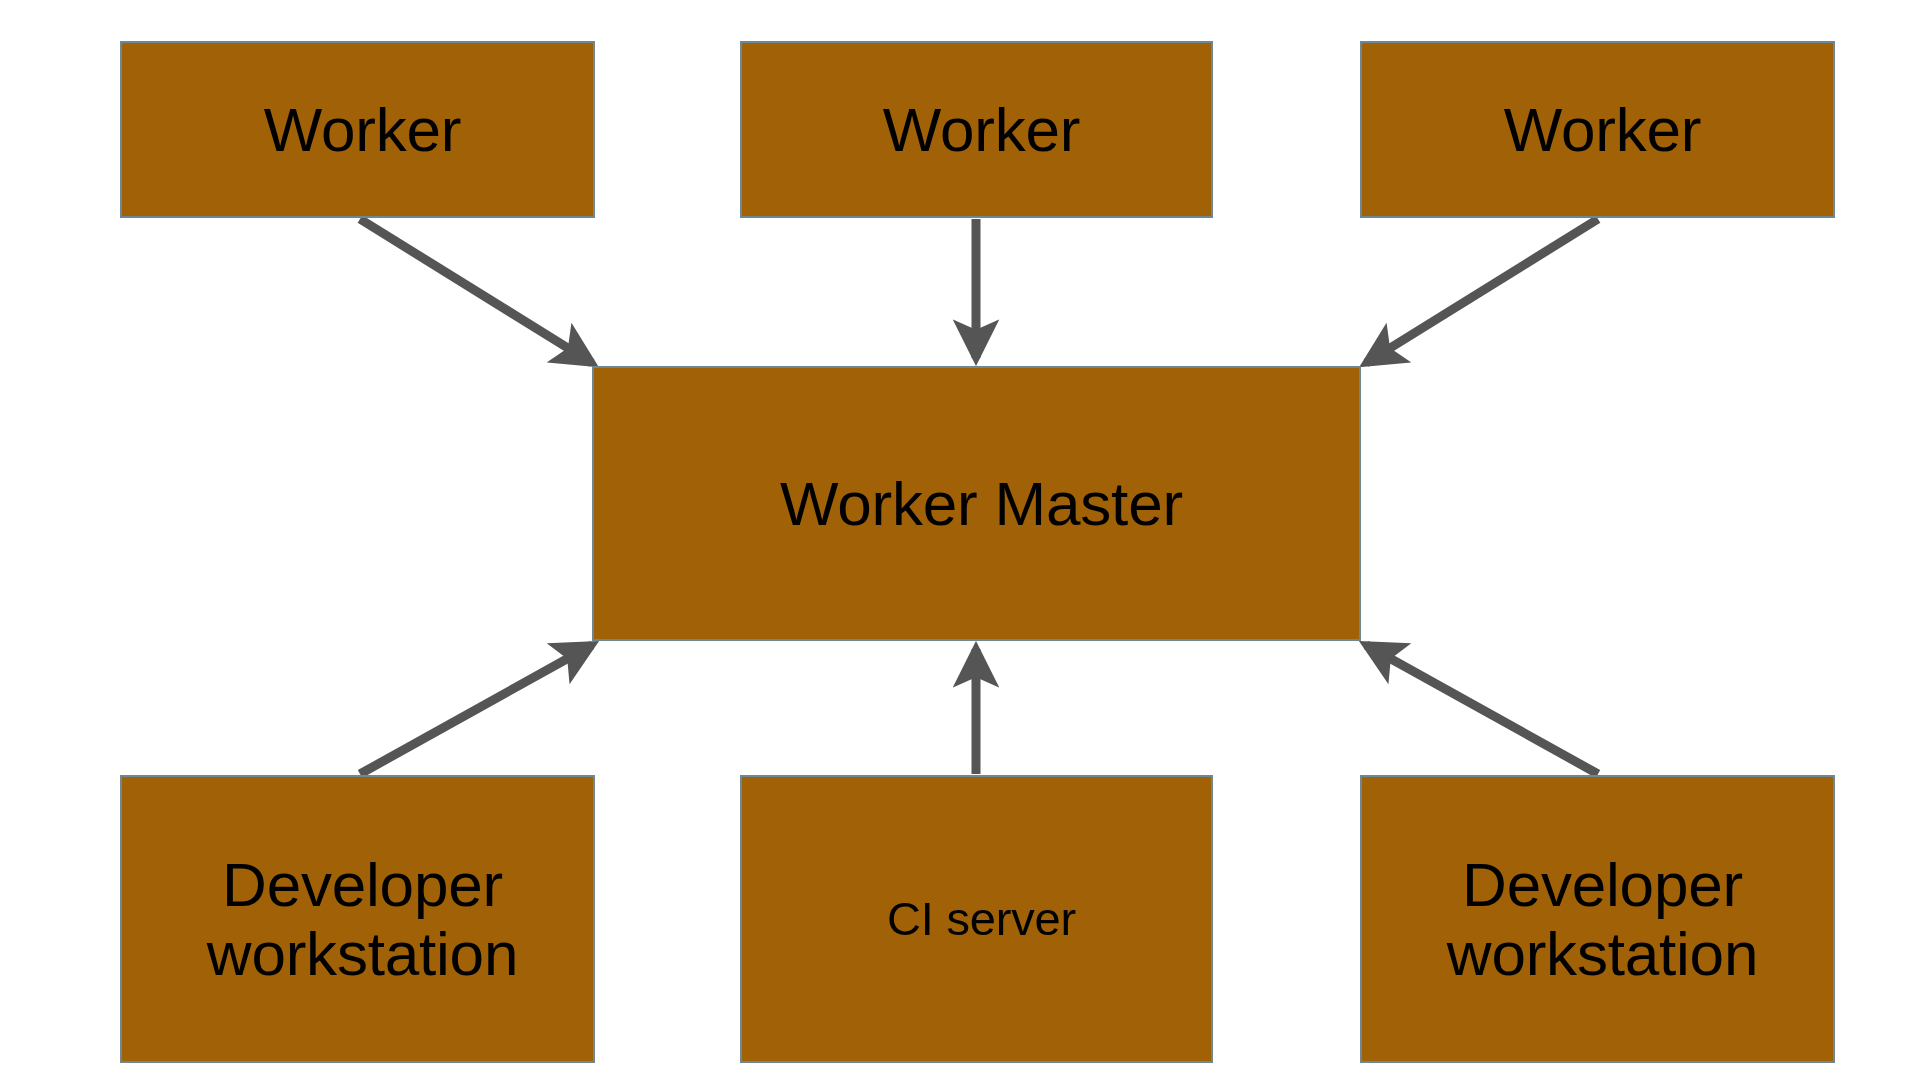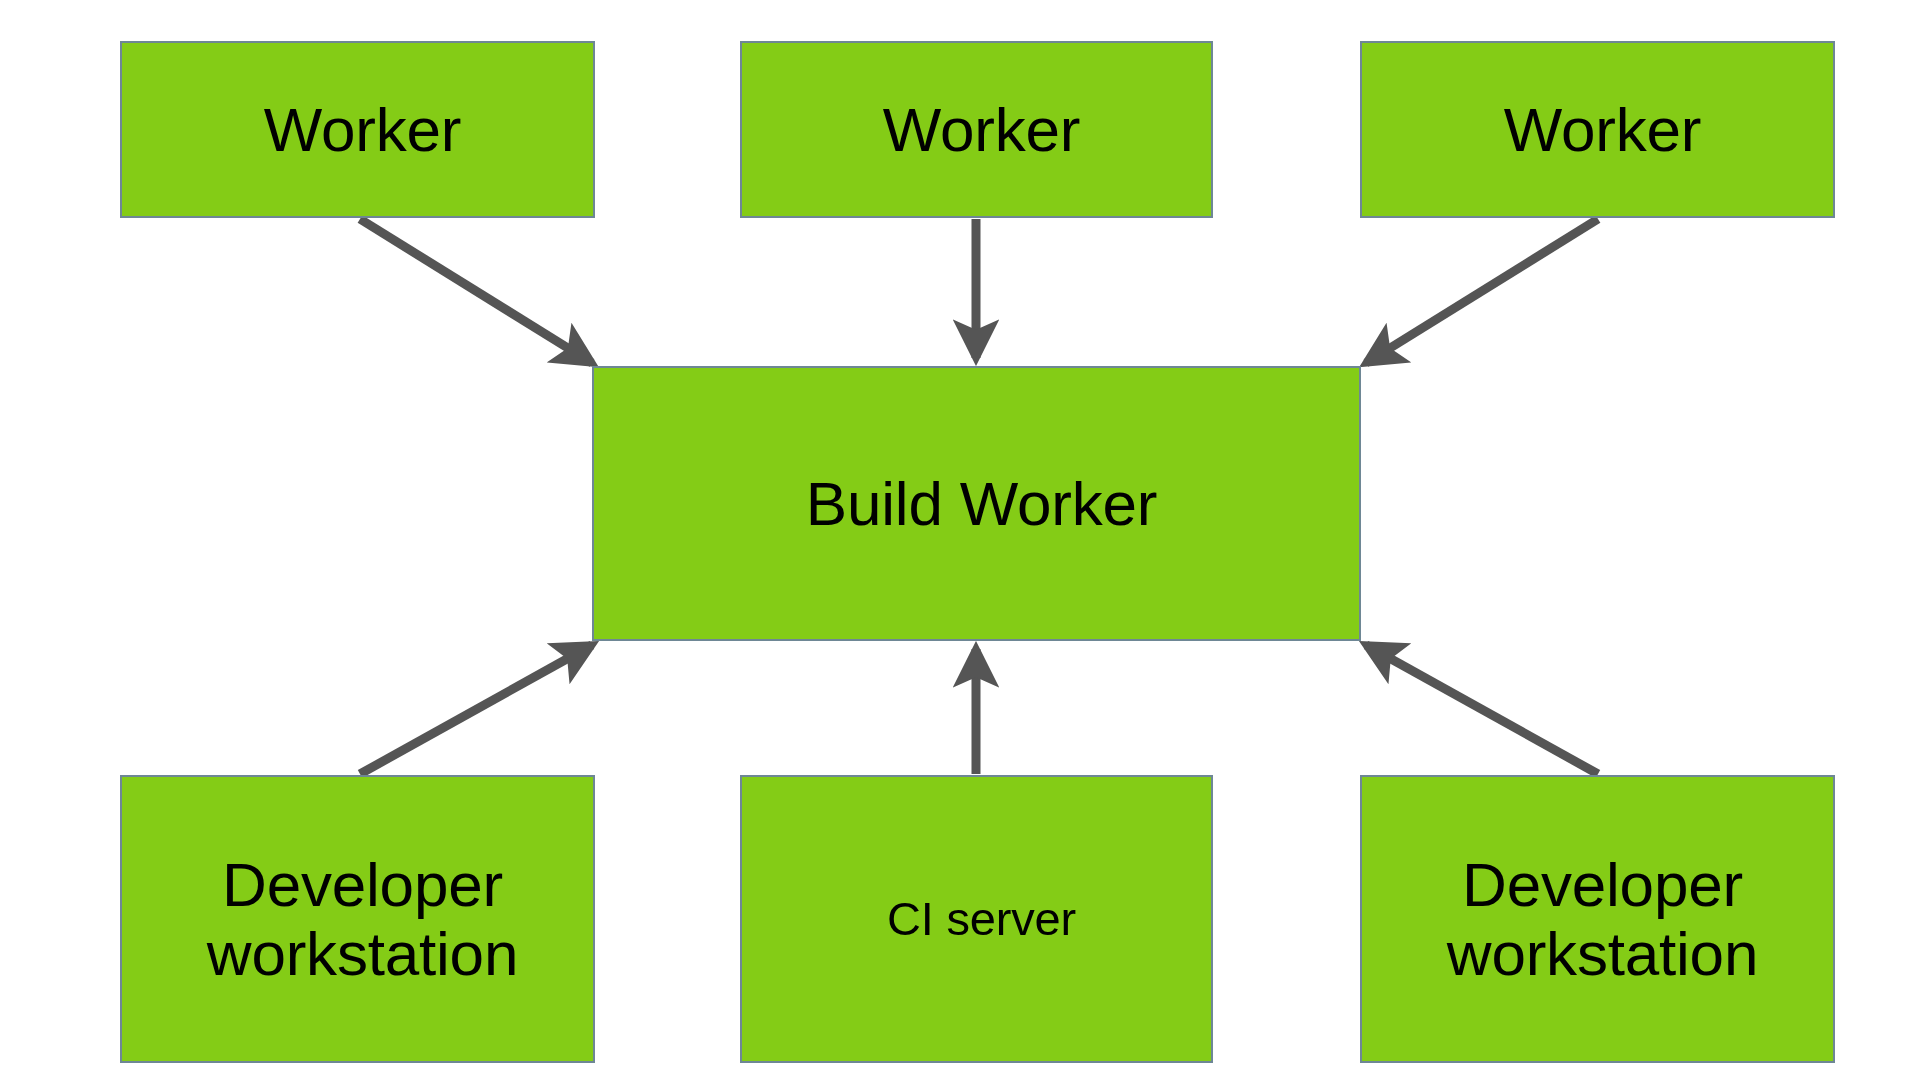--- a/index.html
+++ b/index.html
@@ -22,21 +22,21 @@
     position: absolute;
     left: 0;
     top: 0;
     width: 1910px;
     height: 1090px;
     pointer-events: none;
   }
   .node {
     position: absolute;
     box-sizing: border-box;
-    background: #84cc16;
+    background: #a16207;
     border: 2px solid #6e8795;
     display: flex;
     align-items: center;
     justify-content: center;
     text-align: center;
     padding-left: 10px;
   }
   .node-label {
     color: #000000;
     font-family: "Liberation Sans", sans-serif;
@@ -105,21 +105,21 @@
 
   <div class="node" id="node-worker-2">
     <span class="node-label">Worker</span>
   </div>
 
   <div class="node" id="node-worker-3">
     <span class="node-label">Worker</span>
   </div>
 
   <div class="node" id="node-build-master">
-    <span class="node-label">Build Worker</span>
+    <span class="node-label">Worker Master</span>
   </div>
 
   <div class="node" id="node-dev-ws-left">
     <span class="node-label">Developer
 workstation</span>
   </div>
 
   <div class="node" id="node-ci-server">
     <span class="node-label">CI server</span>
   </div>

